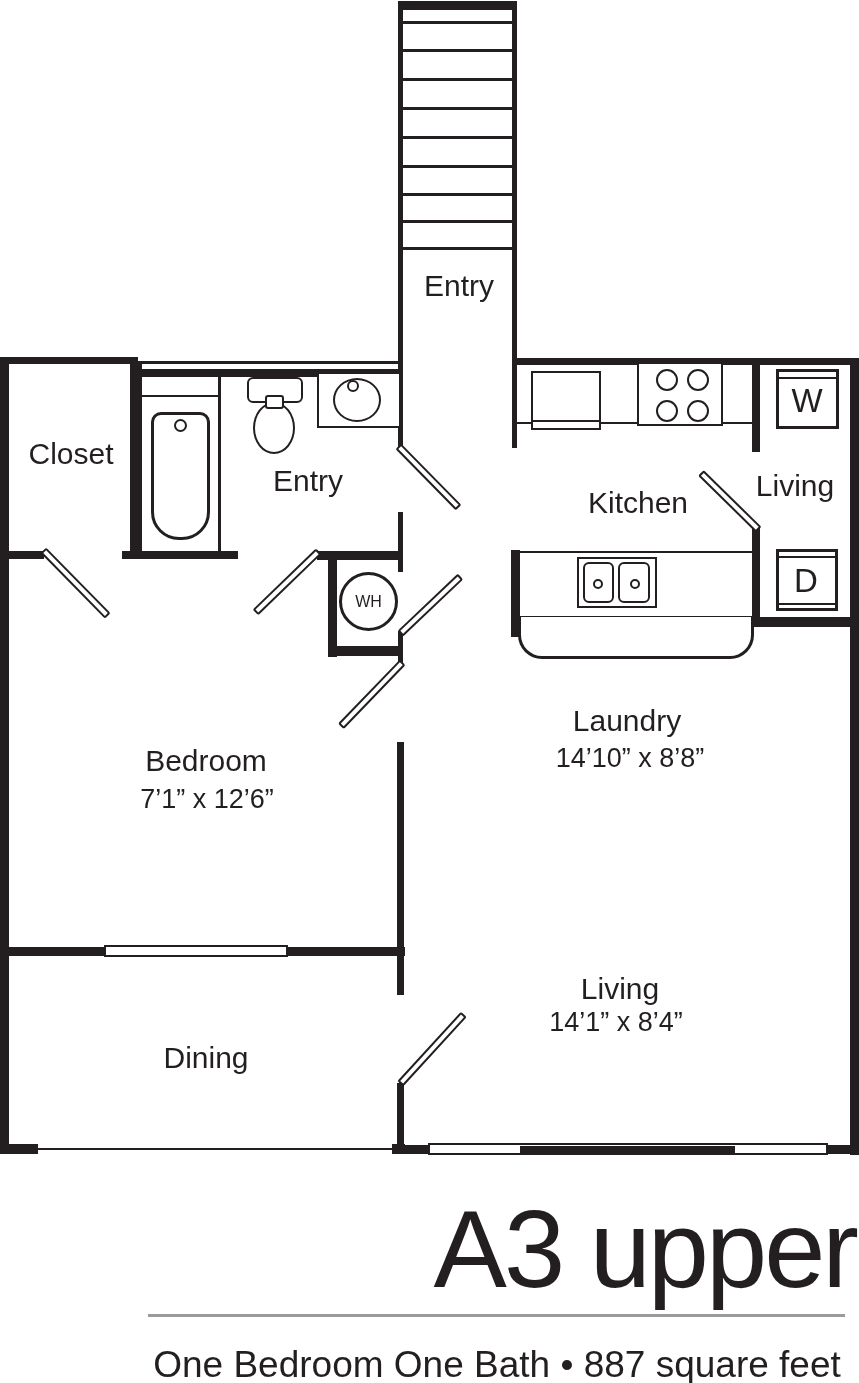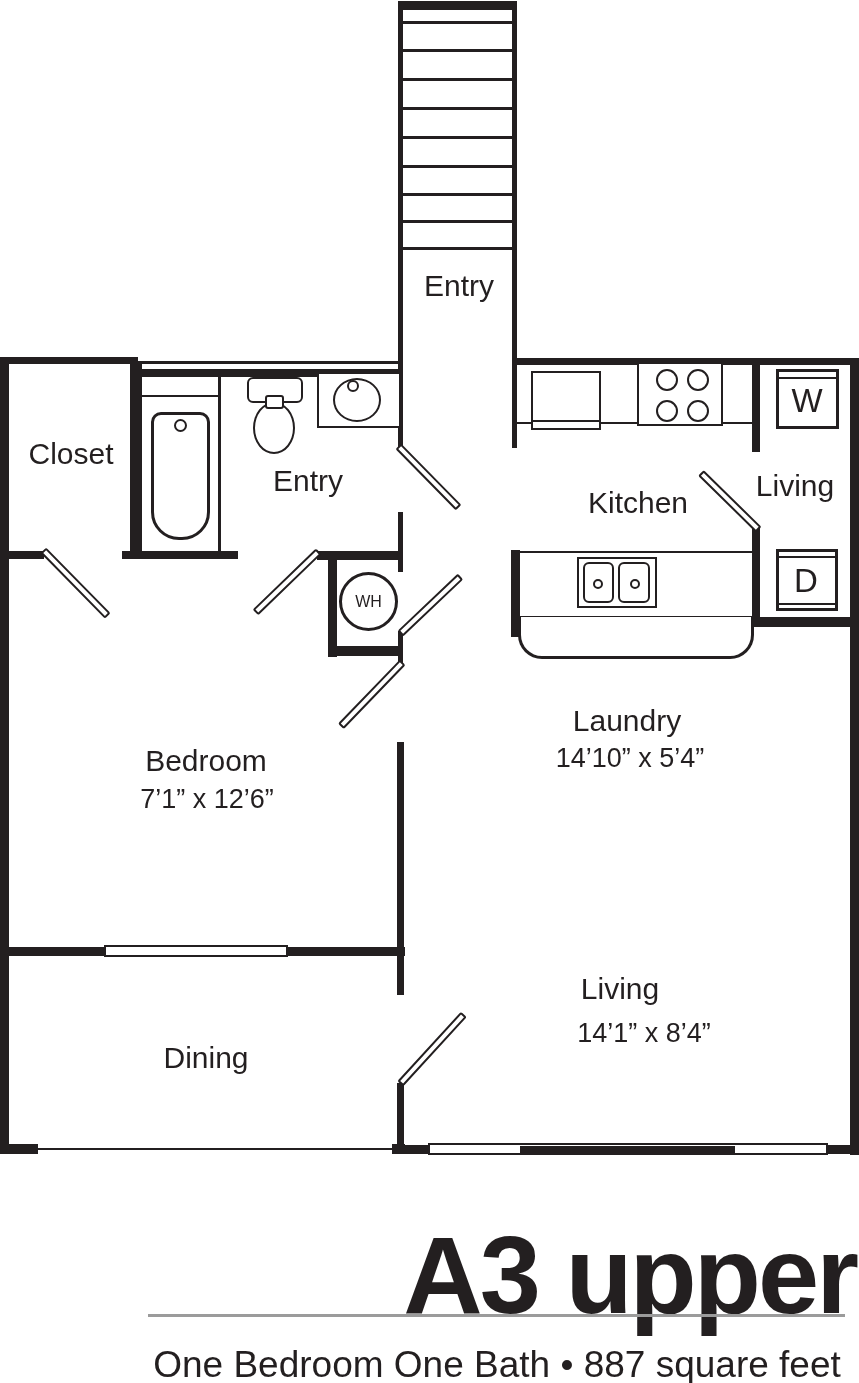--- a/index.html
+++ b/index.html
@@ -12,22 +12,22 @@
   .round{border-radius:50%;}
   .door{position:absolute;height:8px;background:#ffffff;border:2px solid #231f20;
         box-sizing:border-box;transform-origin:1px 50%;border-radius:2px;}
   .lbl{position:absolute;font-size:30px;transform:translate(-50%,-50%);white-space:nowrap;}
   .dims{font-size:27px;}
   .appl{font-size:33px;}
   .whlbl{position:absolute;inset:0;display:flex;align-items:center;justify-content:center;
          font-size:16px;}
   .bar{position:absolute;background:#ffffff;border:3px solid #231f20;border-top:none;
        border-radius:0 0 24px 24px;box-sizing:border-box;}
-  .title{position:absolute;right:3px;top:1194px;font-size:110px;font-weight:700;
-         letter-spacing:-3px;line-height:1;white-space:nowrap;margin-top:26px;}
+  .title{position:absolute;right:3px;top:1194px;font-size:110px;font-weight:400;
+         letter-spacing:-3px;line-height:1;white-space:nowrap;}
   .divider{position:absolute;left:148px;top:1314px;width:697px;height:3px;background:#9b9b9b;}
   .subtitle{position:absolute;left:497px;top:1344px;transform:translateX(-50%);
             font-size:37px;white-space:nowrap;}
 </style>
 </head>
 <body>
 
 <div class="plan">
 
   <div class="w" style="left:398px;top:1px;width:5px;height:361px;"></div>
@@ -128,22 +128,22 @@
   <div class="door" style="left:757px;top:525px;width:81px;transform:rotate(-135.5deg);"></div>
   <div class="door" style="left:400px;top:1079px;width:94px;transform:rotate(-47.5deg);"></div>
 
   <div class="lbl" style="left:71px;top:454px;">Closet</div>
   <div class="lbl" style="left:308px;top:481px;">Entry</div>
   <div class="lbl" style="left:638px;top:503px;">Kitchen</div>
   <div class="lbl" style="left:795px;top:486px;">Living</div>
   <div class="lbl" style="left:206px;top:761px;">Bedroom</div>
   <div class="lbl dims" style="left:207px;top:799px;">7’1” x 12’6”</div>
   <div class="lbl" style="left:627px;top:721px;">Laundry</div>
-  <div class="lbl dims" style="left:630px;top:758px;">14’10” x 5’4”</div>
+  <div class="lbl dims" style="left:630px;top:758px;">14’10” x 8’8”</div>
   <div class="lbl" style="left:620px;top:989px;">Living</div>
-  <div class="lbl dims" style="left:644px;top:1022px;margin-top:11px;">14’1” x 8’4”</div>
+  <div class="lbl dims" style="left:616px;top:1022px;">14’1” x 8’4”</div>
   <div class="lbl" style="left:206px;top:1058px;">Dining</div>
 
   <div class="title">A3 upper</div>
   <div class="divider"></div>
   <div class="subtitle">One Bedroom One Bath • 887 square feet</div>
 
 </div>
 
 </body></html>

